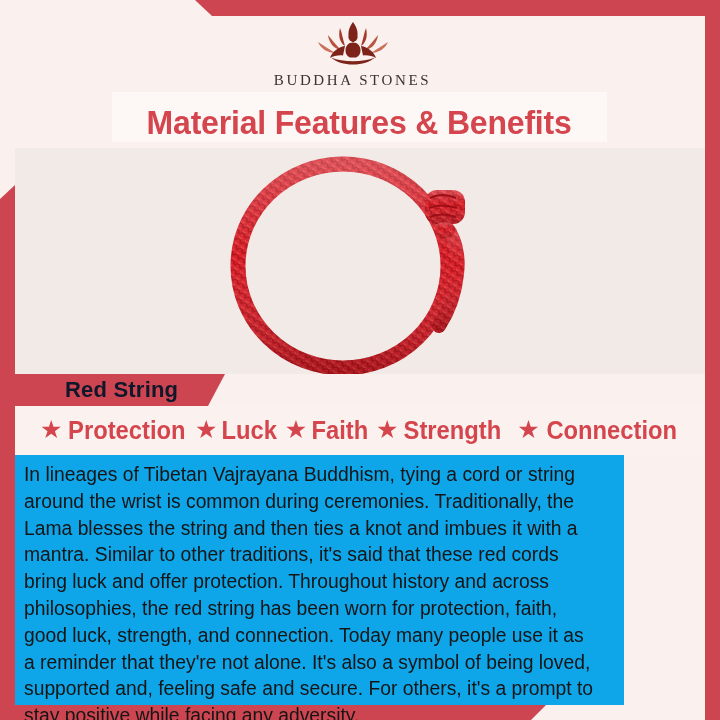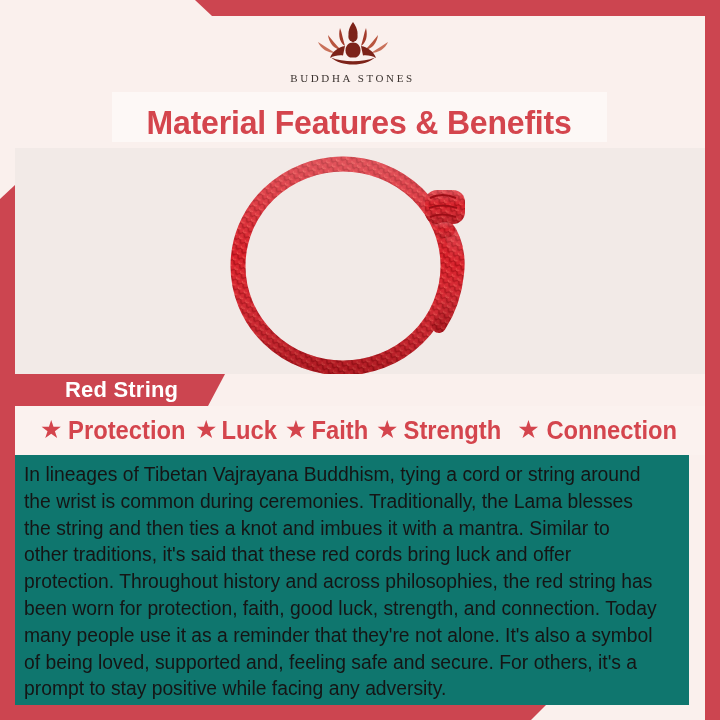--- a/index.html
+++ b/index.html
@@ -56,21 +56,21 @@
     background: #faf0ed;
     display: flex;
     flex-direction: column;
     align-items: center;
     justify-content: flex-start;
     padding-top: 2px;
   }
   .logo-mark { width: 92px; height: 50px; display:block; }
   .logo-word {
     font-family: "Liberation Serif", serif;
-    font-size: 11px;
+    font-size: 15px;
     letter-spacing: 2.6px;
     color: #3b3330;
     margin-top: 4px;
   }
 
   
   .title-band {
     position: absolute;
     top: 92px; left: 112px;
     width: 495px; height: 50px;
@@ -106,21 +106,21 @@
     min-width: 210px;
     background: #cc4550;
     clip-path: polygon(0 0, 210px 0, 193px 32px, 0 32px);
     display: flex;
     align-items: center;
   }
   .label-text {
     font-family: "Liberation Sans", sans-serif;
     font-size: 22px;
     font-weight: bold;
-    color: #ffffff;
+    color: #0f172a;
     padding-left: 50px;
     letter-spacing: 0.2px;
   }
   .banner-gap {
     position: absolute;
     top: 374px; left: 15px;
     width: 690px; height: 32px;
     background: #f2eae7;
     z-index: -1;
   }
@@ -155,22 +155,22 @@
     color: #d4454d;
     transform: scaleX(0.95);
     white-space: nowrap;
   }
   .benefit.wide { margin-right: 7px; }
 
   
   .body-copy {
     position: absolute;
     top: 455px; left: 15px;
-    width: 674px; height: 250px;
-    background: #0f766e;
+    width: 609px; height: 250px;
+    background: #0ea5e9;
     padding: 6px 22px 0 9px;
   }
   .body-copy p {
     font-family: "Liberation Sans Narrow", "Liberation Sans", sans-serif;
     font-size: 19.6px;
     line-height: 26.8px;
     color: #151515;
     transform: scaleX(0.985);
     transform-origin: left top;
     text-align: left;

